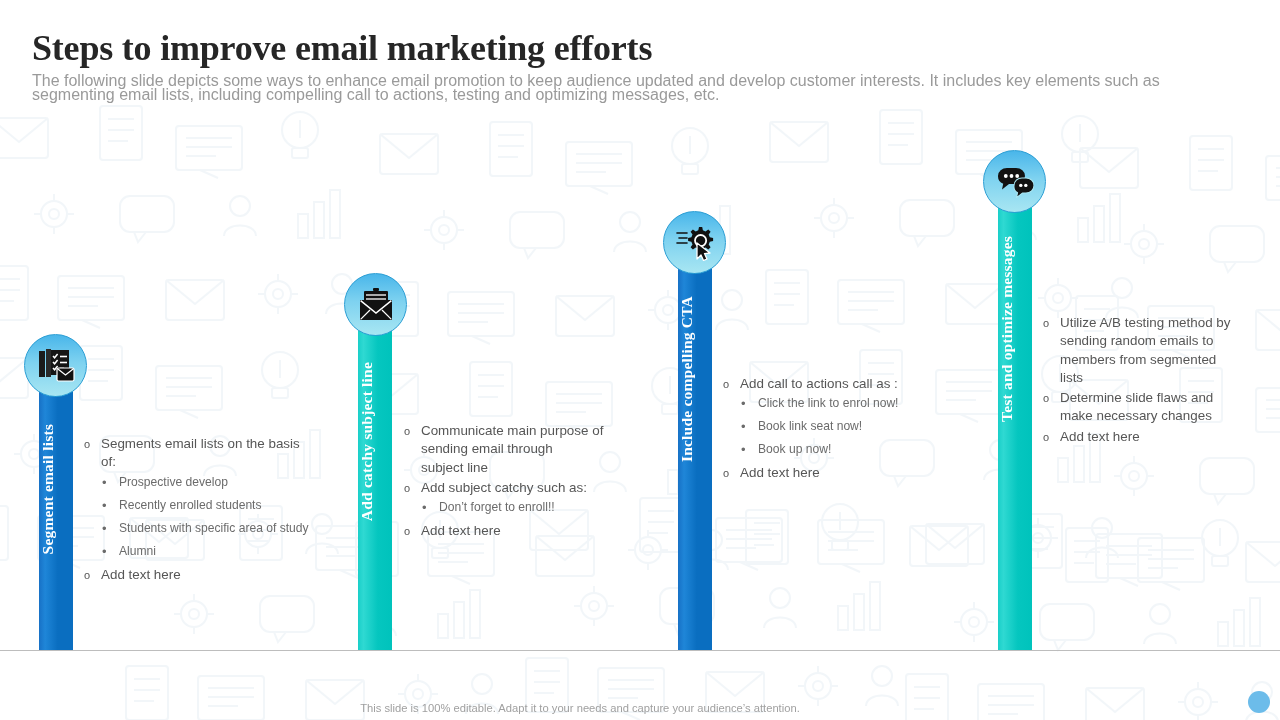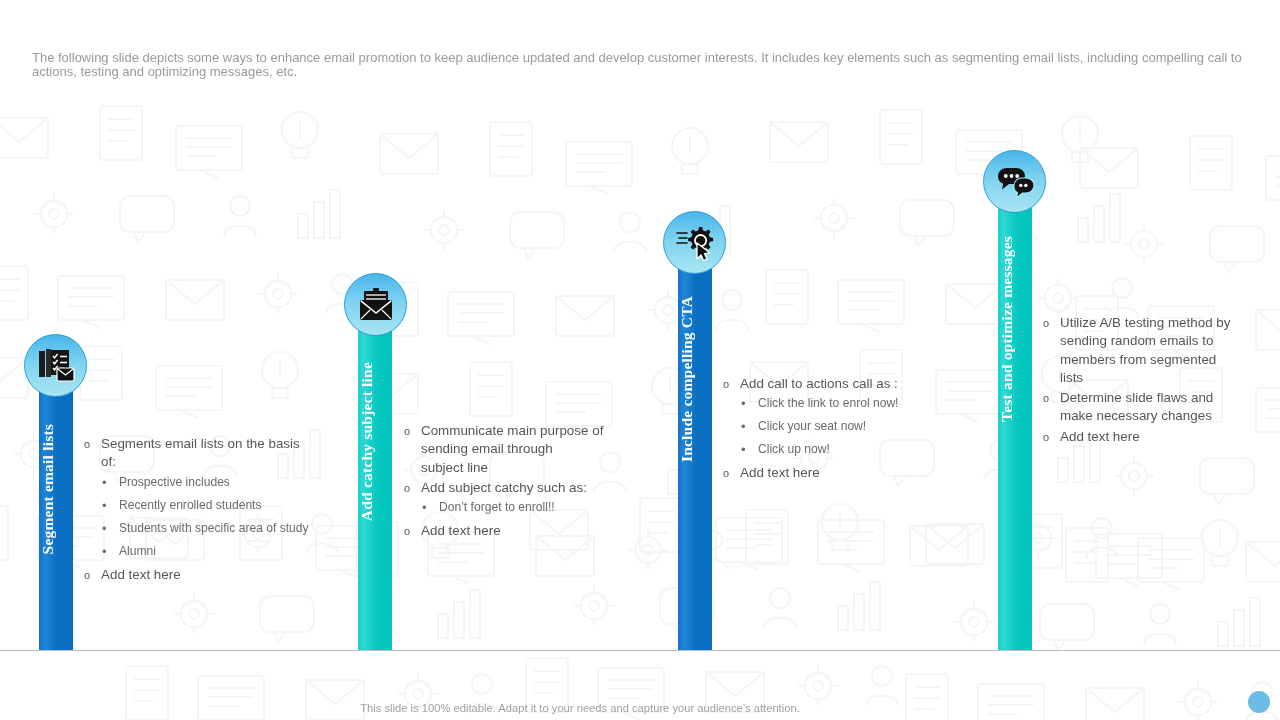--- a/index.html
+++ b/index.html
@@ -37,22 +37,22 @@
     font-family: "Liberation Serif", serif;
     font-size: 36px;
     font-weight: bold;
     color: #262626;
     letter-spacing: -0.2px;
     line-height: 44px;
     margin: 0;
     white-space: nowrap;
   }
   #page-subtitle {
-    margin: 25px 0 0 0;
-    font-size: 13px;
+    margin: 4px 0 0 0;
+    font-size: 16px;
     line-height: 14.4px;
     color: #9a9a9a;
     width: 1210px;
   }
 
   
   #stage {
     position: absolute;
     left: 0; top: 0;
     width: 1280px; height: 720px;
@@ -253,20 +253,21 @@
     <use href="#wm-tile" x="1060" y="362"></use>
     <use href="#wm-tile" x="120" y="500"></use>
     <use href="#wm-tile" x="520" y="492"></use>
     <use href="#wm-tile" x="900" y="508"></use>
   </g>
 </svg>
 
 <div id="baseline"></div>
 
 <div id="header">
+  <h1 id="page-title">Steps to improve email marketing efforts</h1>
   <p id="page-subtitle">The following slide depicts some ways to enhance email promotion to keep audience updated and develop customer interests. It includes key elements such as segmenting email lists, including compelling call to actions, testing and optimizing messages, etc.</p>
 </div>
 
 <div id="stage">
 
   <div class="column">
     <div class="badge" style="left:24px; top:334px;">
       <svg width="38" height="38" viewBox="0 0 38 38">
         <rect x="2" y="4" width="6" height="26" fill="#1b1b1b"></rect>
         <rect x="9" y="2" width="5" height="28" fill="#2a2a2a"></rect>
@@ -291,21 +292,21 @@
     <div class="bar-label" style="left:39px; top:424px; height:190px;">
       <span>Segment email lists</span>
     </div>
     <div class="content" style="left:84px; top:435px; width:230px;">
         <div class="b-row b-lvl1">
           <div class="marker">o</div>
           <div class="b-text">Segments email lists on the basis of:</div>
         </div>
         <div class="b-row b-lvl2">
           <div class="marker">•</div>
-          <div class="b-text">Prospective includes</div>
+          <div class="b-text">Prospective develop</div>
         </div>
         <div class="b-row b-lvl2">
           <div class="marker">•</div>
           <div class="b-text">Recently enrolled students</div>
         </div>
         <div class="b-row b-lvl2">
           <div class="marker">•</div>
           <div class="b-text">Students with specific area of study</div>
         </div>
         <div class="b-row b-lvl2">
@@ -377,25 +378,25 @@
         <div class="b-row b-lvl1">
           <div class="marker">o</div>
           <div class="b-text">Add call to actions call as :</div>
         </div>
         <div class="b-row b-lvl2">
           <div class="marker">•</div>
           <div class="b-text">Click the link to enrol now!</div>
         </div>
         <div class="b-row b-lvl2">
           <div class="marker">•</div>
-          <div class="b-text">Click your seat now!</div>
-        </div>
-        <div class="b-row b-lvl2">
-          <div class="marker">•</div>
-          <div class="b-text">Click up now!</div>
+          <div class="b-text">Book link seat now!</div>
+        </div>
+        <div class="b-row b-lvl2">
+          <div class="marker">•</div>
+          <div class="b-text">Book up now!</div>
         </div>
         <div class="b-row b-lvl1">
           <div class="marker">o</div>
           <div class="b-text">Add text here</div>
         </div>
       </div>
   </div>
 
   <div class="column">
     <div class="badge" style="left:983px; top:150px;">

